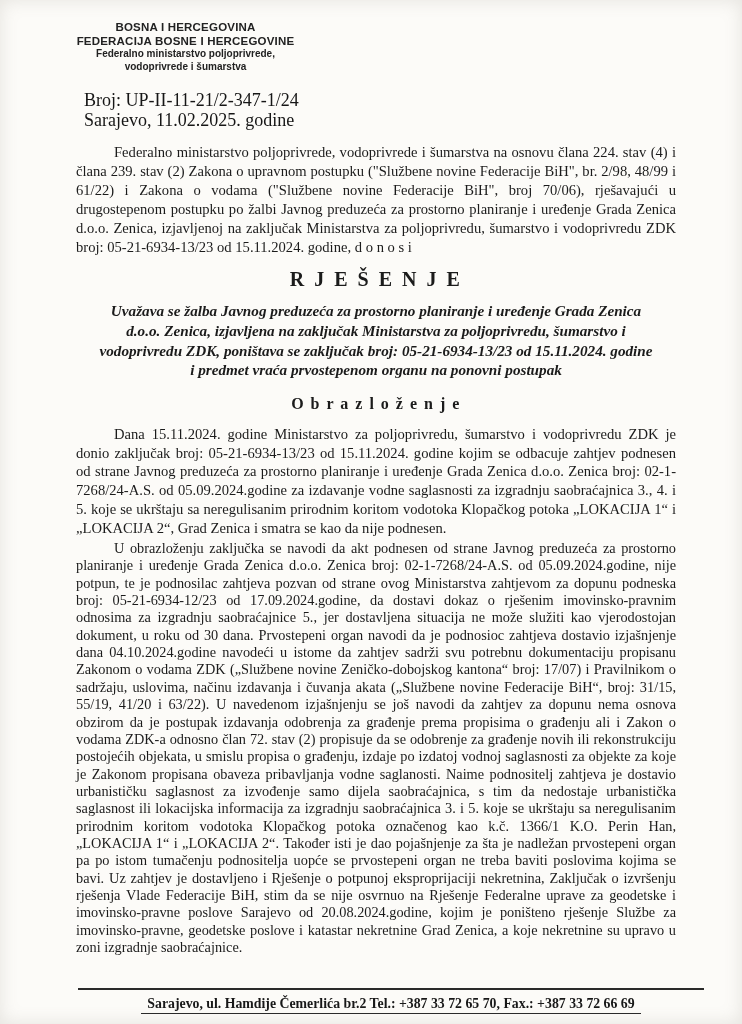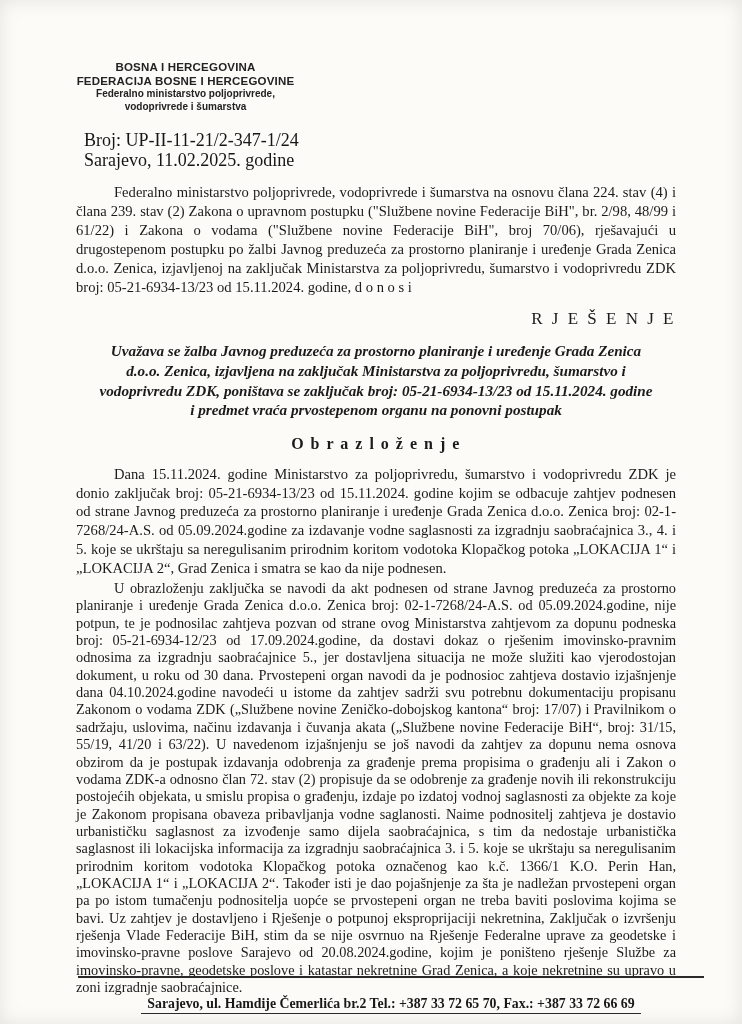--- a/index.html
+++ b/index.html
@@ -16,21 +16,20 @@
   .header-row{
     display:flex;
     padding-top:20px;
   }
   .header-col{
     width:50%;
     text-align:center;
     font-family:"Liberation Sans",sans-serif;
     font-weight:bold;
     color:#222;
-    margin-top:40px;
   }
   .header-col .big{display:block;font-size:11.5px;line-height:14px;letter-spacing:.2px;}
   .header-col .small{display:block;font-size:10px;line-height:12.5px;}
   
   .doc-meta{
     margin:17px 0 0 84px;
     font-family:"Liberation Serif",serif;
     font-weight:normal;
     font-size:18px;
     line-height:20px;
@@ -40,23 +39,23 @@
   .body{
     margin:13px 66px 0 76px;
     font-family:"Liberation Serif",serif;
     font-size:14.6px;
     line-height:18.9px;
     text-align:justify;
     color:#1b1b1b;
   }
   .para{margin:0;text-indent:38px;}
   .decision-title{
-    text-align:right;
-    font-weight:normal;
-    font-size:17px;
+    text-align:center;
+    font-weight:bold;
+    font-size:20px;
     letter-spacing:2.5px;
     margin:14px 0 12px 0;
     text-indent:0;
   }
   .disposition{
     text-align:center;
     font-weight:bold;
     font-style:italic;
     font-size:15.2px;
     line-height:19.6px;
@@ -74,21 +73,21 @@
   .tight{
     font-size:14.3px;
     line-height:17.35px;
     margin-top:2px;
   }
   
   .footer{
     position:absolute;
     left:78px;right:38px;bottom:10px;
     border-top:2px solid #2a2a2a;
-    padding-top:18px;
+    padding-top:6px;
     text-align:center;
     font-family:"Liberation Serif",serif;
     font-weight:bold;
     font-size:13.8px;
     color:#181818;
   }
   .footer .footer-text{
     display:inline-block;
     border-bottom:1.5px solid #2a2a2a;
     padding:0 6px 1px 6px;

